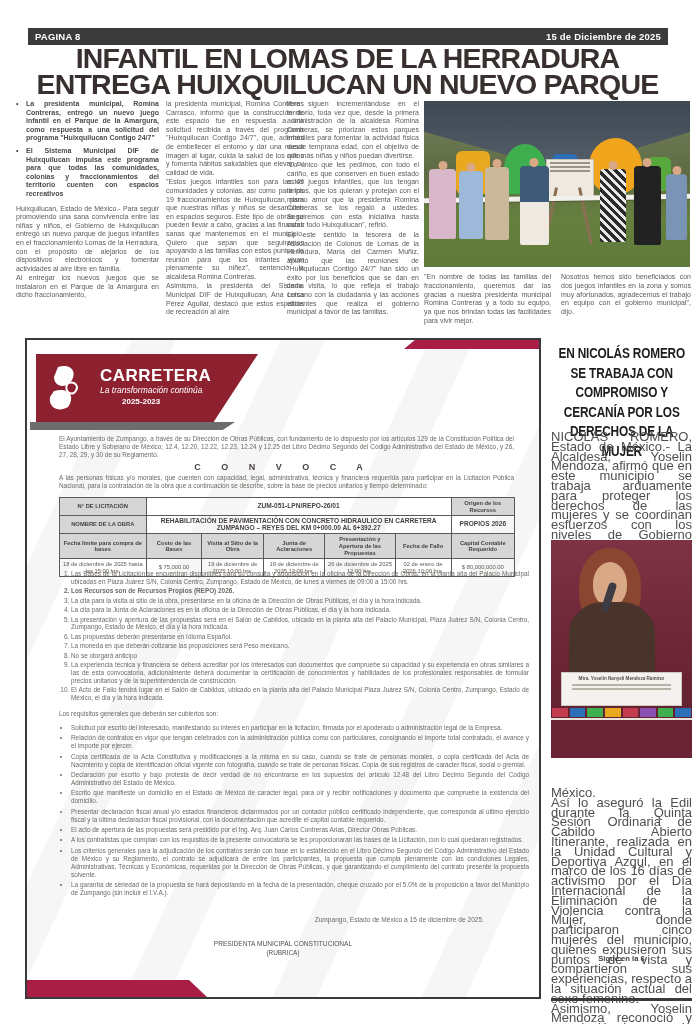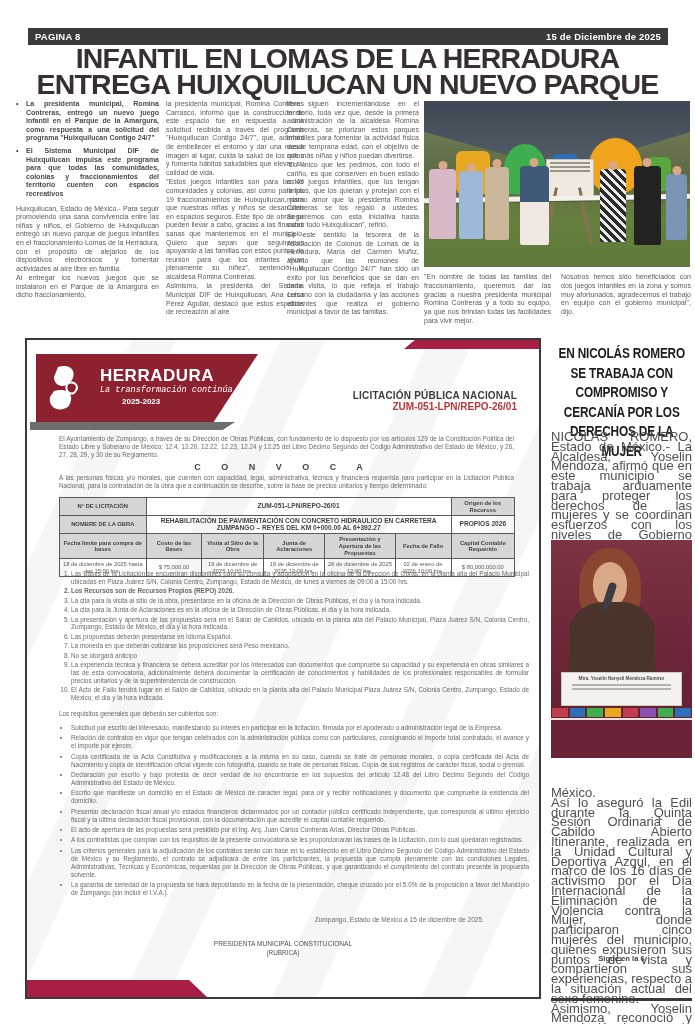--- a/index.html
+++ b/index.html
@@ -39,21 +39,21 @@
          box-sizing:border-box;background:
          repeating-linear-gradient(115deg,rgba(0,0,0,0) 0 95px,rgba(0,0,0,.035) 95px 135px),#fff;overflow:hidden;}
   .corner-top{position:absolute;right:0;top:0;width:135px;height:9px;background:#a81e45;
               clip-path:polygon(8% 0,100% 0,100% 100%,0 100%);}
   .corner-bottom{position:absolute;left:0;bottom:0;width:180px;height:17px;background:#a81e45;
               clip-path:polygon(0 0,90% 0,100% 100%,0 100%);}
   .banner{position:absolute;left:9px;top:14px;width:222px;height:68px;background:#8e2130;
           clip-path:polygon(0 0,100% 0,80% 100%,0 100%);color:#fff;}
   .banner .brand{position:absolute;left:64px;top:12px;font-size:17px;font-weight:900;letter-spacing:.5px;}
   .banner .tagline{position:absolute;left:64px;top:31px;font-size:8.5px;font-style:italic;
-                   font-family:Liberation Mono, monospace;}
+                   font-family:Liberation Sans, sans-serif;}
   .banner .period{position:absolute;left:86px;top:43px;font-size:8px;font-weight:bold;}
   .gray-bar{position:absolute;left:3px;top:82px;width:205px;height:8px;background:#6d6d6d;
             clip-path:polygon(0 0,100% 0,94% 100%,0 100%);}
   .lic-head{position:absolute;right:22px;top:50px;text-align:right;}
   .lic-head .t1{font-size:10px;font-weight:bold;color:#403a3a;letter-spacing:.2px;}
   .lic-head .t2{font-size:10px;font-weight:bold;color:#b5383c;}
   .ad-body{position:absolute;left:32px;width:455px;font-size:6.4px;line-height:8px;color:#6e6862;text-align:justify;}
   .convoca{position:absolute;left:0;width:100%;text-align:center;font-weight:bold;color:#4a4443;
            font-size:9px;letter-spacing:9px;}
   
@@ -171,30 +171,26 @@
   <div class="adbox">
     <div class="corner-top"></div>
     <div class="corner-bottom"></div>
 
     <div class="banner">
       <svg width="52" height="54" viewBox="0 0 52 54" style="position:absolute;left:8px;top:7px;">
         <path d="M14 6 C28 2 34 12 26 22 C18 28 10 24 10 16 Z" fill="#ffffff"></path>
         <path d="M10 30 C24 26 32 34 24 46 C14 52 4 46 6 36 Z" fill="#ffffff"></path>
         <path d="M24 22 C32 20 36 26 30 32 C24 34 20 28 24 22 Z" fill="#8e2130" stroke="#ffffff" stroke-width="2"></path>
       </svg>
-      <div class="brand">HERRADURA</div>
+      <div class="brand">CARRETERA</div>
       <div class="tagline">La transformación continúa</div>
       <div class="period">2025-2023</div>
     </div>
     <div class="gray-bar"></div>
 
-    <div class="lic-head">
-      <div class="t1">LICITACIÓN PÚBLICA NACIONAL</div>
-      <div class="t2">ZUM-051-LPN/REPO-26/01</div>
-    </div>
 
     <div class="ad-body" style="top:95px;">El Ayuntamiento de Zumpango, a través de su Dirección de Obras Públicas, con fundamento de lo dispuesto por los artículos 129 de la Constitución Política del Estado Libre y Soberano de México; 12.4, 12.20, 12.22, 12.23, 12.24 y 12.25 del Libro Décimo Segundo del Código Administrativo del Estado de México, y 26, 27, 28, 29, y 30 de su Reglamento.</div>
     <div class="convoca" style="top:122px;">C O N V O C A</div>
     <div class="ad-body" style="top:134px;">A las personas físicas y/o morales, que cuenten con capacidad, legal, administrativa, técnica y financiera requerida para participar en la Licitación Pública Nacional, para la contratación de la obra que a continuación se describe, sobre la base de precios unitarios y tiempo determinado:</div>
 
     <table class="lic-table">
       <tbody>
           <tr>
         <td class="lab" style="width:90px;">N° DE LICITACIÓN</td>
         <td colspan="5" class="big">ZUM-051-LPN/REPO-26/01</td>

